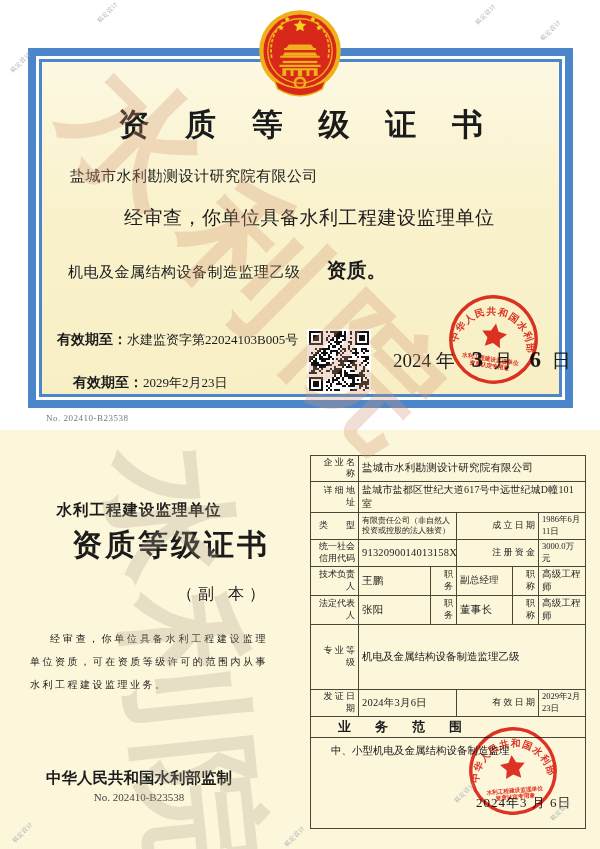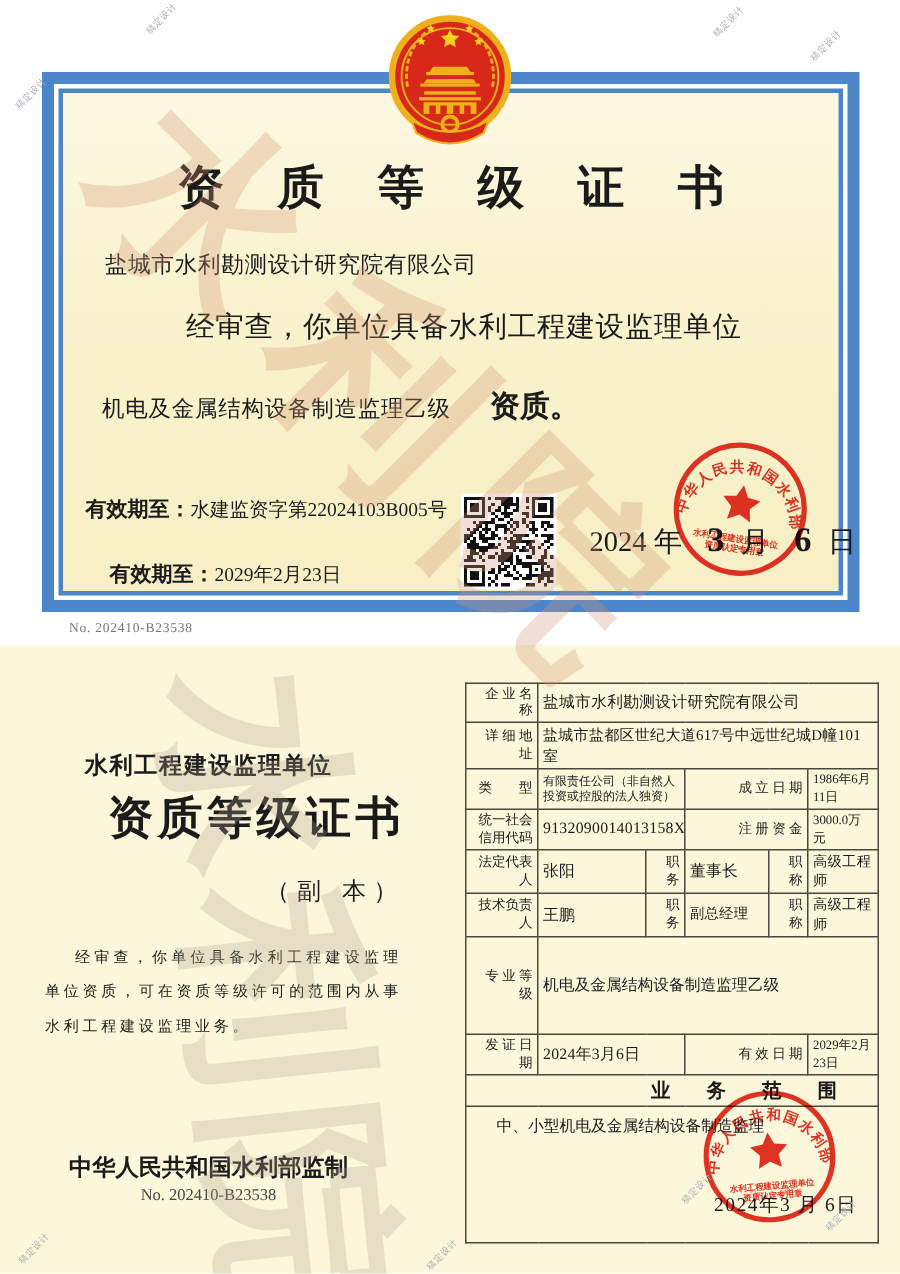--- a/index.html
+++ b/index.html
@@ -37,21 +37,21 @@
   #bl-issuer{left:8px;top:768px;width:262px;text-align:center;font-size:15.5px;font-weight:700;}
   #bl-serial{left:8px;top:791px;width:262px;text-align:center;font-size:11px;color:#444;}
   
   #info-table{left:310px;top:455px;width:275px;border-collapse:collapse;table-layout:fixed;z-index:2;position:absolute;}
   #info-table td{border:1px solid #4b4738;padding:1px 3px;overflow:hidden;}
   .lbl{font-size:9px;text-align:right;line-height:1.25;color:#222;}
   .val{font-size:10.5px;letter-spacing:.2px;}
   .val-xs{font-size:8px;line-height:1.2;}
   .val-s{font-size:8.5px;}
   .grade-cell{vertical-align:middle;font-size:10.5px;}
-  .scope-title{font-size:13px;font-weight:600;text-align:right;letter-spacing:24px;text-indent:24px;}
+  .scope-title{font-size:13px;font-weight:600;text-align:left;letter-spacing:24px;text-indent:24px;}
   .scope-cell{vertical-align:top;font-size:10.5px;padding:6px 4px 0 20px !important;}
   #seal-bottom{left:467px;top:725px;width:92px;height:92px;z-index:6;mix-blend-mode:multiply;opacity:.93;transform:rotate(-5deg);}
   #corner-date{left:476px;top:794px;font-size:13px;letter-spacing:1px;z-index:5;white-space:nowrap;}
   
   .wm-big{font-size:135px;font-weight:700;pointer-events:none;z-index:40;white-space:nowrap;
           font-family:"Liberation Serif","DejaVu Serif",serif;}
   #wm-top{left:150px;top:28px;color:rgba(210,150,115,.30);letter-spacing:30px;
           transform:rotate(45deg);transform-origin:0 0;}
   #wm-bottom{left:252px;top:438px;color:rgba(175,165,143,.28);letter-spacing:10px;
           transform:rotate(84deg);transform-origin:0 0;}
@@ -494,32 +494,32 @@
     <td class="lbl" colspan="2">成 立 日 期</td>
     <td class="val-s">1986年6月11日</td>
   </tr>
   <tr style="height:23px">
     <td class="lbl">统一社会 信用代码</td>
     <td class="val" colspan="2">9132090014013158XH</td>
     <td class="lbl" colspan="2">注 册 资 金</td>
     <td class="val-s">3000.0万元</td>
   </tr>
   <tr style="height:21px">
+    <td class="lbl">技术负责人</td>
+    <td class="val">王鹏</td>
+    <td class="lbl">职 务</td>
+    <td class="val" style="font-size:9.5px">副总经理</td>
+    <td class="lbl">职 称</td>
+    <td class="val" style="font-size:9.5px">高级工程师</td>
+  </tr>
+  <tr style="height:21px">
     <td class="lbl">法定代表人</td>
     <td class="val">张阳</td>
     <td class="lbl">职 务</td>
     <td class="val">董事长</td>
-    <td class="lbl">职 称</td>
-    <td class="val" style="font-size:9.5px">高级工程师</td>
-  </tr>
-  <tr style="height:21px">
-    <td class="lbl">技术负责人</td>
-    <td class="val">王鹏</td>
-    <td class="lbl">职 务</td>
-    <td class="val" style="font-size:9.5px">副总经理</td>
     <td class="lbl">职 称</td>
     <td class="val" style="font-size:9.5px">高级工程师</td>
   </tr>
   <tr style="height:65px">
     <td class="lbl">专 业 等 级</td>
     <td class="grade-cell" colspan="5">机电及金属结构设备制造监理乙级</td>
   </tr>
   <tr style="height:22px">
     <td class="lbl">发 证 日 期</td>
     <td class="val" colspan="2">2024年3月6日</td>

